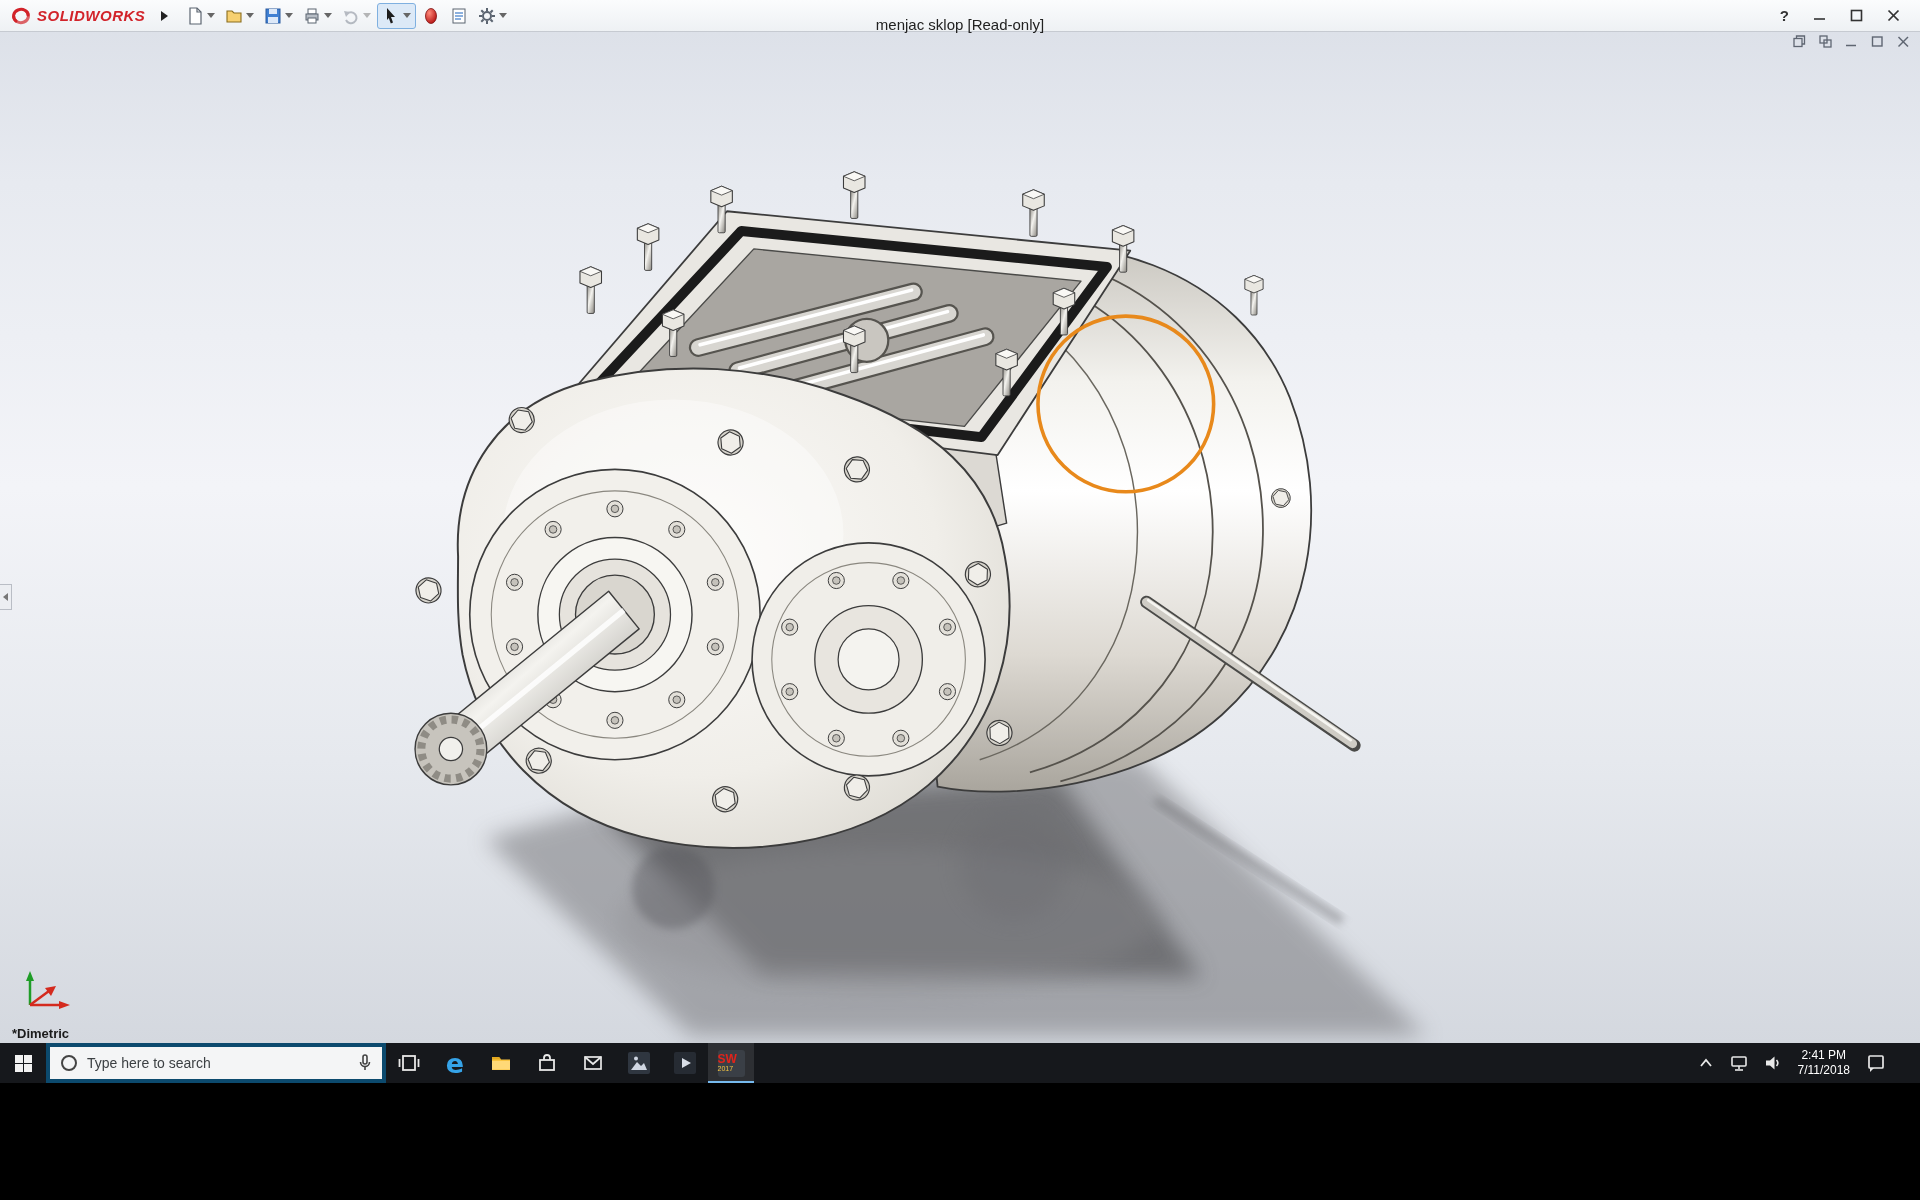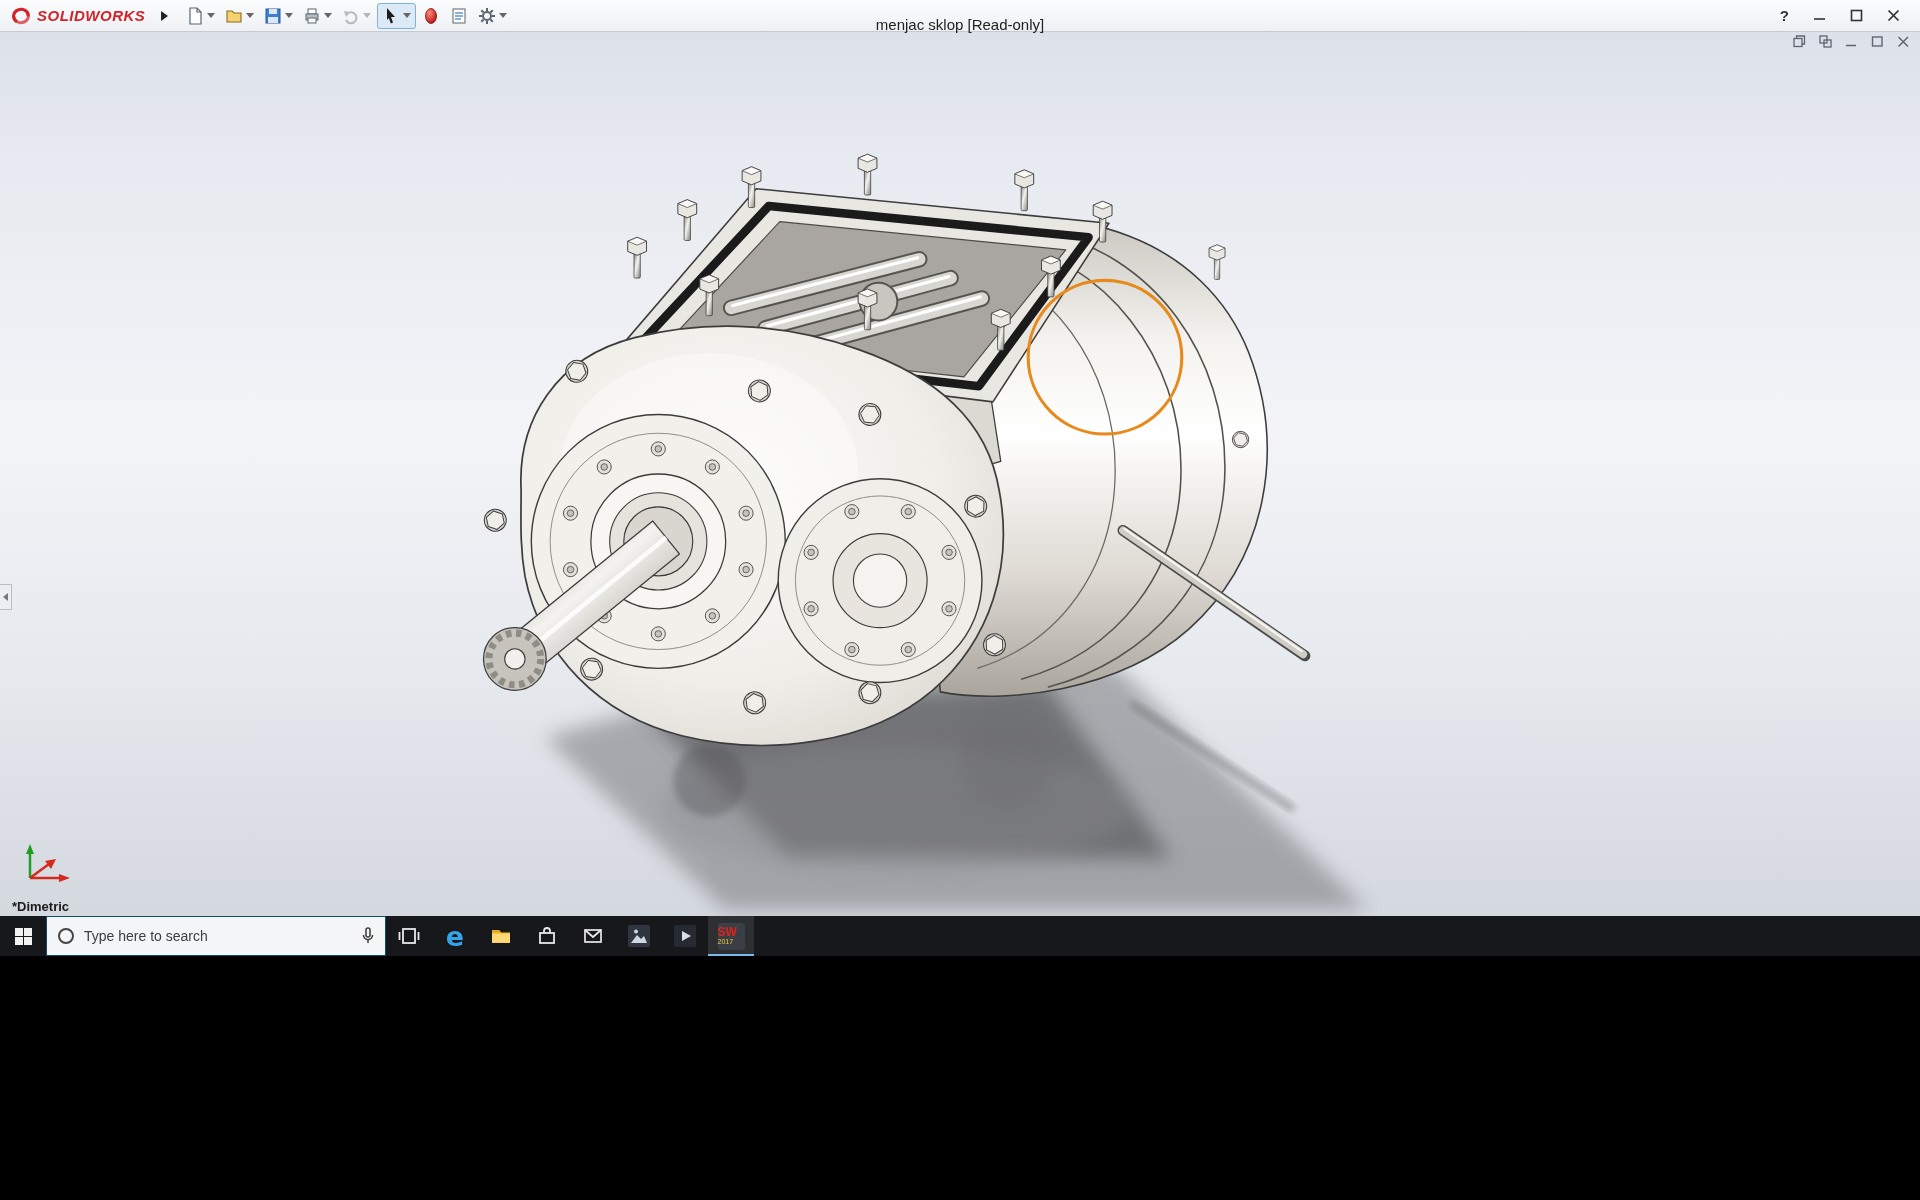--- a/index.html
+++ b/index.html
@@ -1,18 +1,18 @@
 <!DOCTYPE html>
 <html><head>
 <meta charset="utf-8">
 <style>
   * { margin:0; padding:0; box-sizing:border-box; }
   html,body { width:1920px; height:1200px; }
   body { font-family:"Liberation Sans", sans-serif; background:#000; }
-  .screen { position:relative; width:1920px; height:956px; overflow:hidden; background:#e8ebf0; }
+  .screen { position:relative; width:1920px; height:1083px; overflow:hidden; background:#e8ebf0; }
 
   
   .titlebar { position:absolute; top:0; left:0; right:0; height:32px;
     background:linear-gradient(#fbfcfd,#eef1f4); border-bottom:1px solid #c6cad1;
     display:flex; align-items:center; padding:0 10px; z-index:30; }
   .logo { display:flex; align-items:center; gap:5px; }
   .logo-text { color:#d2232a; font-weight:bold; font-style:italic; font-size:15px; letter-spacing:.5px; }
   .flyout-arrow { width:0; height:0; border-top:5px solid transparent; border-bottom:5px solid transparent;
     border-left:7px solid #222; margin:0 14px 0 16px; }
   .tb-group { display:flex; align-items:center; }
@@ -35,21 +35,21 @@
     border:1px solid #b9bdc5; border-left:none; display:flex; align-items:center; justify-content:center; z-index:5; }
   .left-tab .tri { width:0; height:0; border-top:4px solid transparent; border-bottom:4px solid transparent; border-right:5px solid #777; }
   .view-label { position:absolute; left:12px; bottom:2px; font-size:13px; font-weight:bold; color:#1a1a1a; z-index:5; }
   .triad { position:absolute; left:14px; bottom:24px; z-index:5; }
 
   
   .taskbar { position:absolute; bottom:0; left:0; right:0; height:40px; background:#16181c;
     display:flex; align-items:stretch; z-index:40; }
   .tb-icon-btn { width:46px; display:flex; align-items:center; justify-content:center; }
   .tb-icon-btn.active { background:rgba(255,255,255,.10); box-shadow:inset 0 -2px 0 #76b9ed; }
-  .search-box { width:340px; background:#f4f5f6; border:1px solid #0c4a6e;
+  .search-box { width:340px; background:#f4f5f6; border:4px solid #0c4a6e;
     display:flex; align-items:center; gap:9px; padding:0 10px; }
   .search-box input { flex:1; border:none; outline:none; background:transparent; font-size:14px; color:#333;
     font-family:"Liberation Sans",sans-serif; }
   .search-box input::placeholder { color:#3c4043; opacity:1; }
   .tray { margin-left:auto; display:flex; align-items:center; gap:16px; padding:0 12px 0 8px; }
   .clock { color:#fff; font-size:12px; text-align:center; line-height:15px; white-space:nowrap; }
   .edge-e { color:#35a3e8; font-size:27px; font-weight:bold; line-height:1; font-family:"DejaVu Sans",sans-serif; }
   .sw-tile { width:27px; height:27px; background:#3a3f46; border-radius:3px;
     display:flex; flex-direction:column; align-items:flex-start; justify-content:center; }
   .sw-tile .sw { color:#e2231a; font-weight:bold; font-size:12px; line-height:11px; }
@@ -424,15 +424,38 @@
         <polygon points="8,6 17,11 8,16" fill="#d8dde6"></polygon>
       </svg>
     </div>
     <div class="tb-icon-btn active">
       <div class="sw-tile">
         <span class="sw">SW</span>
         <span class="yr">2017</span>
       </div>
     </div>
 
+    <div class="tray">
+      <svg width="16" height="12" viewBox="0 0 16 12">
+        <path d="M3 9 l5 -6 5 6" fill="none" stroke="#e8e8e8" stroke-width="1.8"></path>
+      </svg>
+      <svg width="18" height="17" viewBox="0 0 18 17">
+        <rect x="2" y="2" width="14" height="9" rx="1" fill="none" stroke="#e8e8e8" stroke-width="1.6"></rect>
+        <line x1="9" y1="11" x2="9" y2="14" stroke="#e8e8e8" stroke-width="1.6"></line>
+        <line x1="5" y1="15" x2="13" y2="15" stroke="#e8e8e8" stroke-width="1.6"></line>
+      </svg>
+      <svg width="18" height="18" viewBox="0 0 18 18">
+        <polygon points="2,6.5 6,6.5 10.5,2.5 10.5,15.5 6,11.5 2,11.5" fill="#e8e8e8"></polygon>
+        <path d="M12.5 6 a4.5 4.5 0 0 1 0 6" fill="none" stroke="#e8e8e8" stroke-width="1.6"></path>
+      </svg>
+      <div class="clock">
+        <div>2:41 PM</div>
+        <div>7/11/2018</div>
+      </div>
+      <svg width="20" height="20" viewBox="0 0 20 20">
+        <rect x="3" y="3" width="14" height="12" rx="1" fill="none" stroke="#e8e8e8" stroke-width="1.7"></rect>
+        <polygon points="4,15 4,19 8,15" fill="#e8e8e8"></polygon>
+      </svg>
+      <div class="desk-sliver"></div>
+    </div>
   </div>
 
 </div>
 
 </body></html>

